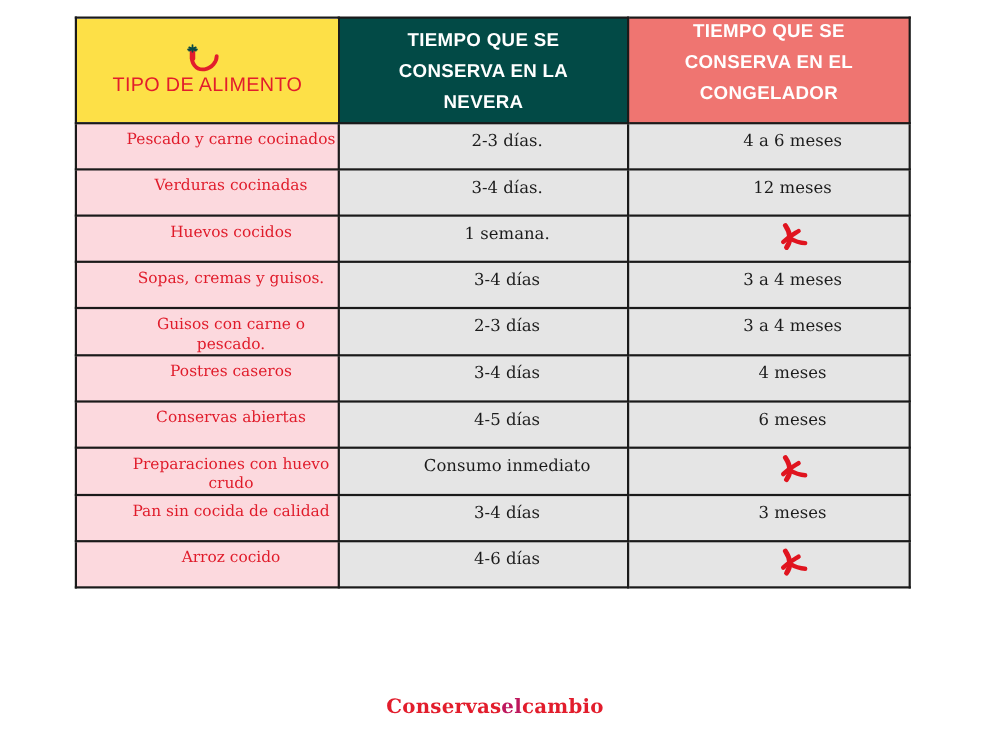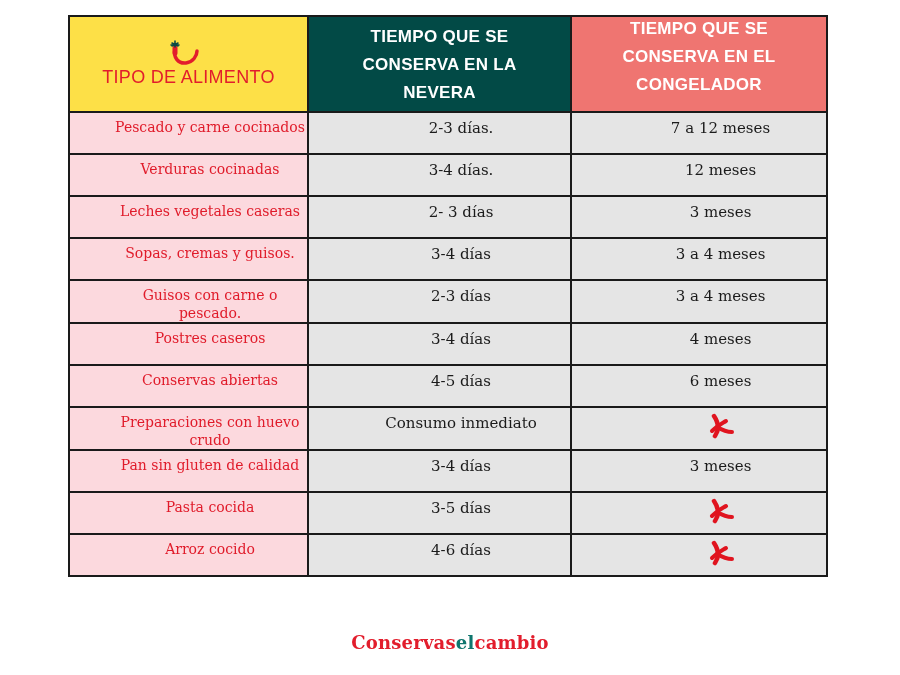--- a/index.html
+++ b/index.html
@@ -34,21 +34,21 @@
     display:block; padding-top:6px;
   }
   .c1 .ct { font-size:14px; padding-top:5px; }
   .c2 .ct, .c3 .ct { font-size:15px; }
   .cross { display:block; margin:5px auto 0; width:30px; height:26px; }
   .brand {
     position:absolute; left:0; width:900px; top:632px; text-align:center;
     font-family:"DejaVu Serif", serif; font-weight:bold; font-size:18px; color:#e21d2c;
     letter-spacing:0.2px;
   }
-  .brand .mid { color:#0f766e; }
+  .brand .mid { color:#be185d; }
 </style>
 </head>
 <body>
 
 <table class="tbl">
   <colgroup>
       <col class="col1">
       <col class="col2">
       <col class="col3">
     </colgroup>
@@ -80,126 +80,115 @@
   </tbody>
     <tbody id="body-rows">
       <tr class="row">
         <td class="c1">
           <span class="ct">Pescado y carne cocinados</span>
         </td>
         <td class="c2">
           <span class="ct">2-3 días.</span>
         </td>
         <td class="c3">
-          <span class="ct">7 a 12 meses</span>
+          <span class="ct">4 a 6 meses</span>
         </td>
       </tr>
       <tr class="row">
         <td class="c1">
           <span class="ct">Verduras cocinadas</span>
         </td>
         <td class="c2">
           <span class="ct">3-4 días.</span>
         </td>
         <td class="c3">
           <span class="ct">12  meses</span>
         </td>
       </tr>
       <tr class="row">
         <td class="c1">
-          <span class="ct">Leches vegetales caseras</span>
-        </td>
-        <td class="c2">
-          <span class="ct">2- 3 días</span>
-        </td>
-        <td class="c3">
-          <span class="ct">3 meses</span>
-        </td>
-      </tr>
-      <tr class="row">
-        <td class="c1">
-          <span class="ct">Sopas, cremas y guisos.</span>
-        </td>
-        <td class="c2">
-          <span class="ct">3-4 días</span>
-        </td>
-        <td class="c3">
-          <span class="ct">3 a 4 meses</span>
-        </td>
-      </tr>
-      <tr class="row">
-        <td class="c1">
-          <span class="ct">Guisos con carne o pescado.</span>
-        </td>
-        <td class="c2">
-          <span class="ct">2-3 días</span>
-        </td>
-        <td class="c3">
-          <span class="ct">3 a 4 meses</span>
-        </td>
-      </tr>
-      <tr class="row">
-        <td class="c1">
-          <span class="ct">Postres caseros</span>
-        </td>
-        <td class="c2">
-          <span class="ct">3-4 días</span>
-        </td>
-        <td class="c3">
-          <span class="ct">4 meses</span>
-        </td>
-      </tr>
-      <tr class="row">
-        <td class="c1">
-          <span class="ct">Conservas abiertas</span>
-        </td>
-        <td class="c2">
-          <span class="ct">4-5 días</span>
-        </td>
-        <td class="c3">
-          <span class="ct">6 meses</span>
-        </td>
-      </tr>
-      <tr class="row">
-        <td class="c1">
-          <span class="ct">Preparaciones con huevo crudo</span>
-        </td>
-        <td class="c2">
-          <span class="ct">Consumo inmediato</span>
+          <span class="ct">Huevos cocidos</span>
+        </td>
+        <td class="c2">
+          <span class="ct">1 semana.</span>
         </td>
         <td class="c3">
           <svg class="cross" viewBox="0 0 30 26">
             <path d="M8 3 C 12 9, 14 16, 9 23" fill="none" stroke="#e0141f" stroke-width="4.5" stroke-linecap="round"></path>
             <path d="M6 18 C 12 12, 17 10, 20 8 M11 14 C 16 17, 21 19, 26 19" fill="none" stroke="#e0141f" stroke-width="4" stroke-linecap="round"></path>
           </svg>
         </td>
       </tr>
       <tr class="row">
         <td class="c1">
-          <span class="ct">Pan sin gluten de calidad</span>
+          <span class="ct">Sopas, cremas y guisos.</span>
         </td>
         <td class="c2">
           <span class="ct">3-4 días</span>
         </td>
         <td class="c3">
-          <span class="ct">3 meses</span>
-        </td>
-      </tr>
-      <tr class="row">
-        <td class="c1">
-          <span class="ct">Pasta cocida</span>
-        </td>
-        <td class="c2">
-          <span class="ct">3-5 días</span>
+          <span class="ct">3 a 4 meses</span>
+        </td>
+      </tr>
+      <tr class="row">
+        <td class="c1">
+          <span class="ct">Guisos con carne o pescado.</span>
+        </td>
+        <td class="c2">
+          <span class="ct">2-3 días</span>
+        </td>
+        <td class="c3">
+          <span class="ct">3 a 4 meses</span>
+        </td>
+      </tr>
+      <tr class="row">
+        <td class="c1">
+          <span class="ct">Postres caseros</span>
+        </td>
+        <td class="c2">
+          <span class="ct">3-4 días</span>
+        </td>
+        <td class="c3">
+          <span class="ct">4 meses</span>
+        </td>
+      </tr>
+      <tr class="row">
+        <td class="c1">
+          <span class="ct">Conservas abiertas</span>
+        </td>
+        <td class="c2">
+          <span class="ct">4-5 días</span>
+        </td>
+        <td class="c3">
+          <span class="ct">6 meses</span>
+        </td>
+      </tr>
+      <tr class="row">
+        <td class="c1">
+          <span class="ct">Preparaciones con huevo crudo</span>
+        </td>
+        <td class="c2">
+          <span class="ct">Consumo inmediato</span>
         </td>
         <td class="c3">
           <svg class="cross" viewBox="0 0 30 26">
             <path d="M8 3 C 12 9, 14 16, 9 23" fill="none" stroke="#e0141f" stroke-width="4.5" stroke-linecap="round"></path>
             <path d="M6 18 C 12 12, 17 10, 20 8 M11 14 C 16 17, 21 19, 26 19" fill="none" stroke="#e0141f" stroke-width="4" stroke-linecap="round"></path>
           </svg>
+        </td>
+      </tr>
+      <tr class="row">
+        <td class="c1">
+          <span class="ct">Pan sin cocida de calidad</span>
+        </td>
+        <td class="c2">
+          <span class="ct">3-4 días</span>
+        </td>
+        <td class="c3">
+          <span class="ct">3 meses</span>
         </td>
       </tr>
       <tr class="row">
         <td class="c1">
           <span class="ct">Arroz cocido</span>
         </td>
         <td class="c2">
           <span class="ct">4-6 días</span>
         </td>
         <td class="c3">

